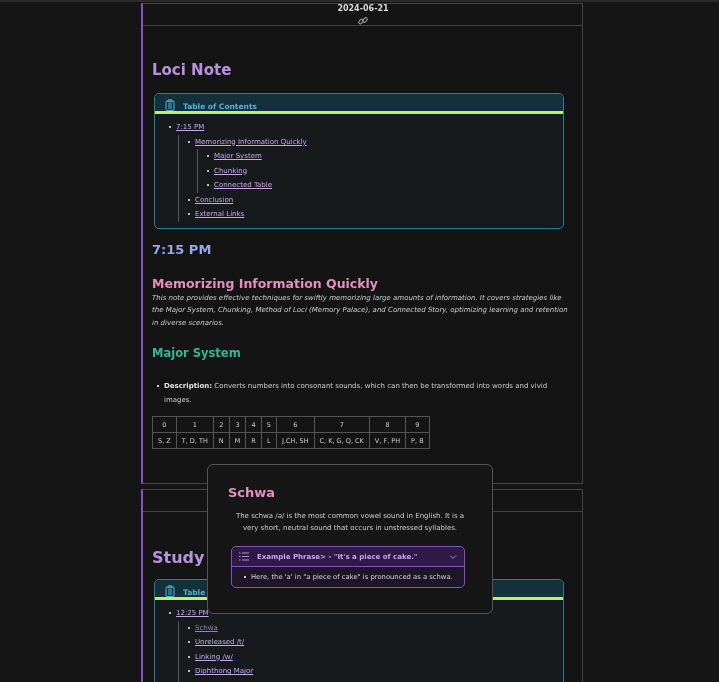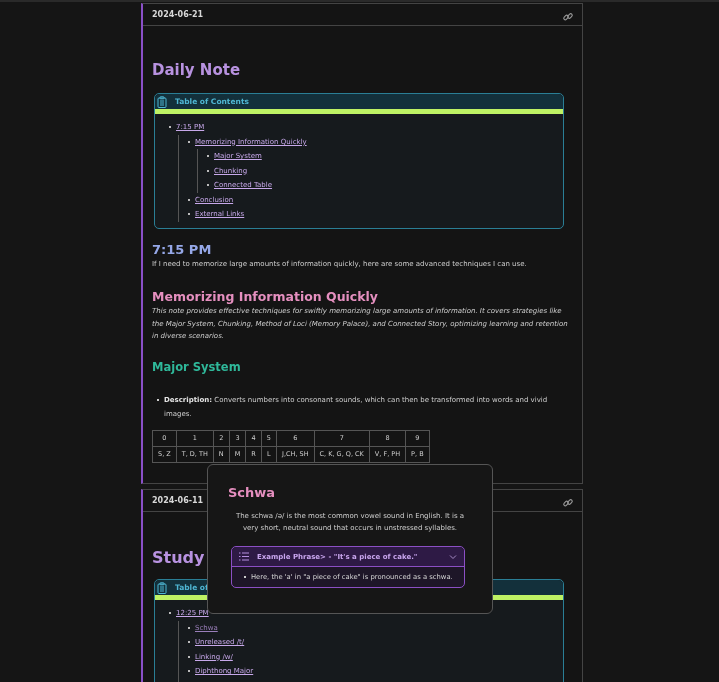--- a/index.html
+++ b/index.html
@@ -9,32 +9,32 @@
     font-family:"Liberation Sans", "DejaVu Sans", sans-serif;
   }
   .topline { position:absolute; left:0; top:0; width:719px; height:2px; background:#2a2a2a; }
   .note {
     position:absolute; left:141px; width:442px;
     background:#141414; border:1px solid #444; border-left:2px solid #8a4fc8;
     box-sizing:border-box; overflow:hidden;
   }
   .note-header {
     height:22px; border-bottom:1px solid #444; display:flex; align-items:center;
-    justify-content:space-between; padding:0 8px 0 9px; box-sizing:border-box;
+    justify-content:space-between; padding:0 8px 0 9px; box-sizing:border-box;flex-direction:column;
   }
   .note-date { font-size:8px; color:#d8d8d8; font-weight:bold; font-family:"DejaVu Sans", sans-serif; }
   .link-icon { width:12px; height:12px; display:inline-block; }
   .note-body { padding:0 9px; }
   h1.title { font-family:"DejaVu Sans", sans-serif; font-size:15px; font-weight:bold; color:#b892e0; margin:0; }
   .toc {
     border:1px solid #2a7e95; border-radius:5px; background:#161a1d; margin-top:14px; margin-left:2px; width:408px;
   }
   .toc-head {
-    height:20px; background:#13303b; border-bottom:5px solid #bef264; border-radius:5px 5px 0 0;
-    display:flex; align-items:center; padding-left:2px; box-sizing:border-box;
+    height:20px; background:#13303b; border-bottom:3px solid #bef264; border-radius:5px 5px 0 0;
+    display:flex; align-items:flex-end; padding-left:10px; box-sizing:border-box;
   }
   .toc-head .label { font-size:7.5px; color:#4fb7d4; font-weight:bold; margin-left:8px; font-family:"DejaVu Sans", sans-serif; }
   .clip-icon { width:10px; height:12px; }
   .toc ul { list-style:none; margin:0; padding:0; }
   .toc li { font-size:7px; line-height:13.5px; position:relative; padding-left:8px; }
   .toc li::before { content:""; position:absolute; left:1px; top:6px; width:2px; height:2px; background:#bbb; }
   .toc a { color:#c7a8ea; text-decoration:underline; font-family:"DejaVu Sans", sans-serif; }
   .toc .lvl1 { padding:6px 0 6px 13px; }
   .toc .sub { border-left:1px solid #555; margin-left:2px; padding-left:8px; }
   .toc .sub2 { border-left:1px solid #555; margin-left:2px; padding-left:8px; }
@@ -78,21 +78,21 @@
       <svg viewBox="0 0 12 12" width="12" height="12">
           <g fill="none" stroke="#9a9a9a" stroke-width="1.1">
             <rect x="1.5" y="5" width="5" height="3" rx="1.5" transform="rotate(-45 4 6.5)"></rect>
             <rect x="5.5" y="3.5" width="5" height="3" rx="1.5" transform="rotate(-45 8 5)"></rect>
           </g>
         </svg>
     </span>
   </div>
   <div class="note-body">
     <div style="height:35px"></div>
-    <h1 class="title">Daily Note</h1>
+    <h1 class="title">Loci Note</h1>
     <div class="toc" style="margin-top:14px;">
       <div class="toc-head">
         <svg class="clip-icon" viewBox="0 0 10 12">
             <g fill="none" stroke="#4fb7d4" stroke-width="1">
               <rect x="1" y="2" width="8" height="9.5" rx="1"></rect>
               <rect x="3" y="0.8" width="4" height="2" rx="0.5"></rect>
               <line x1="3" y1="5" x2="7" y2="5"></line>
               <line x1="3" y1="7" x2="7" y2="7"></line>
               <line x1="3" y1="9" x2="7" y2="9"></line>
             </g>
@@ -110,21 +110,20 @@
               </ul>
             </li>
             <li><a>Conclusion</a></li>
             <li><a>External Links</a></li>
           </ul>
         </li>
       </ul>
     </div>
 
     <h2 class="sec h-time" style="margin-top:13px;">7:15 PM</h2>
-    <p class="txt" style="margin-top:1px;">If I need to memorize large amounts of information quickly, here are some advanced techniques I can use.</p>
 
     <h2 class="sec h-mem" style="margin-top:19px;">Memorizing Information Quickly</h2>
     <p class="txt" style="margin-top:1px;font-style:italic;">This note provides effective techniques for swiftly memorizing large amounts of information. It covers strategies like the Major System, Chunking, Method of Loci (Memory Palace), and Connected Story, optimizing learning and retention in diverse scenarios.</p>
 
     <h2 class="sec h-major" style="margin-top:17px;">Major System</h2>
     <ul class="bul" style="margin-top:19px;">
       <li><b>Description:</b><span> Converts numbers into consonant sounds, which can then be transformed into words and vivid images.</span></li>
     </ul>
     <table class="conv">
       <tbody>

